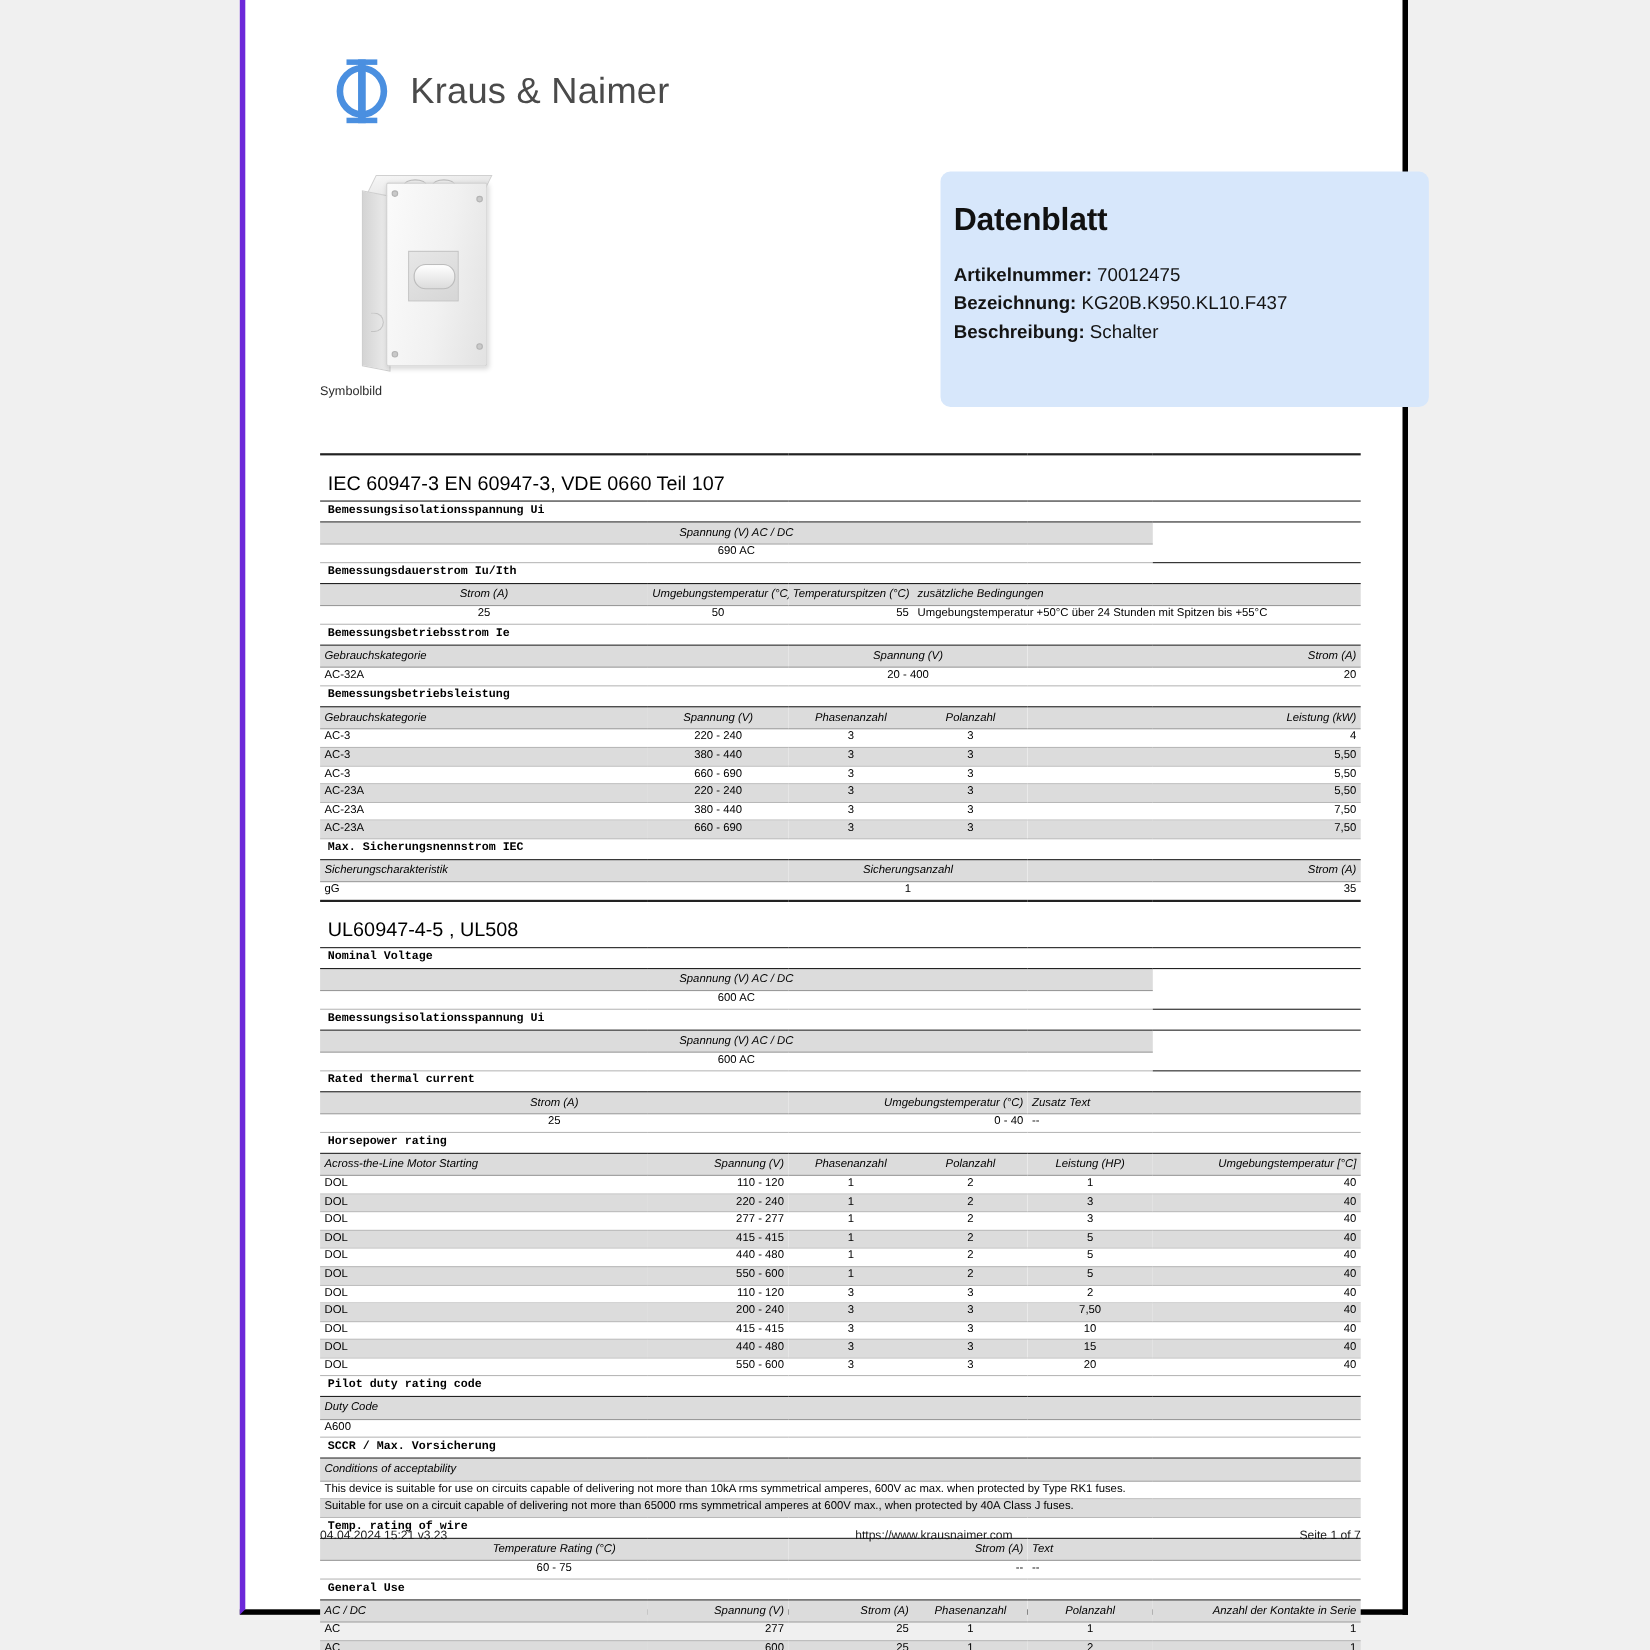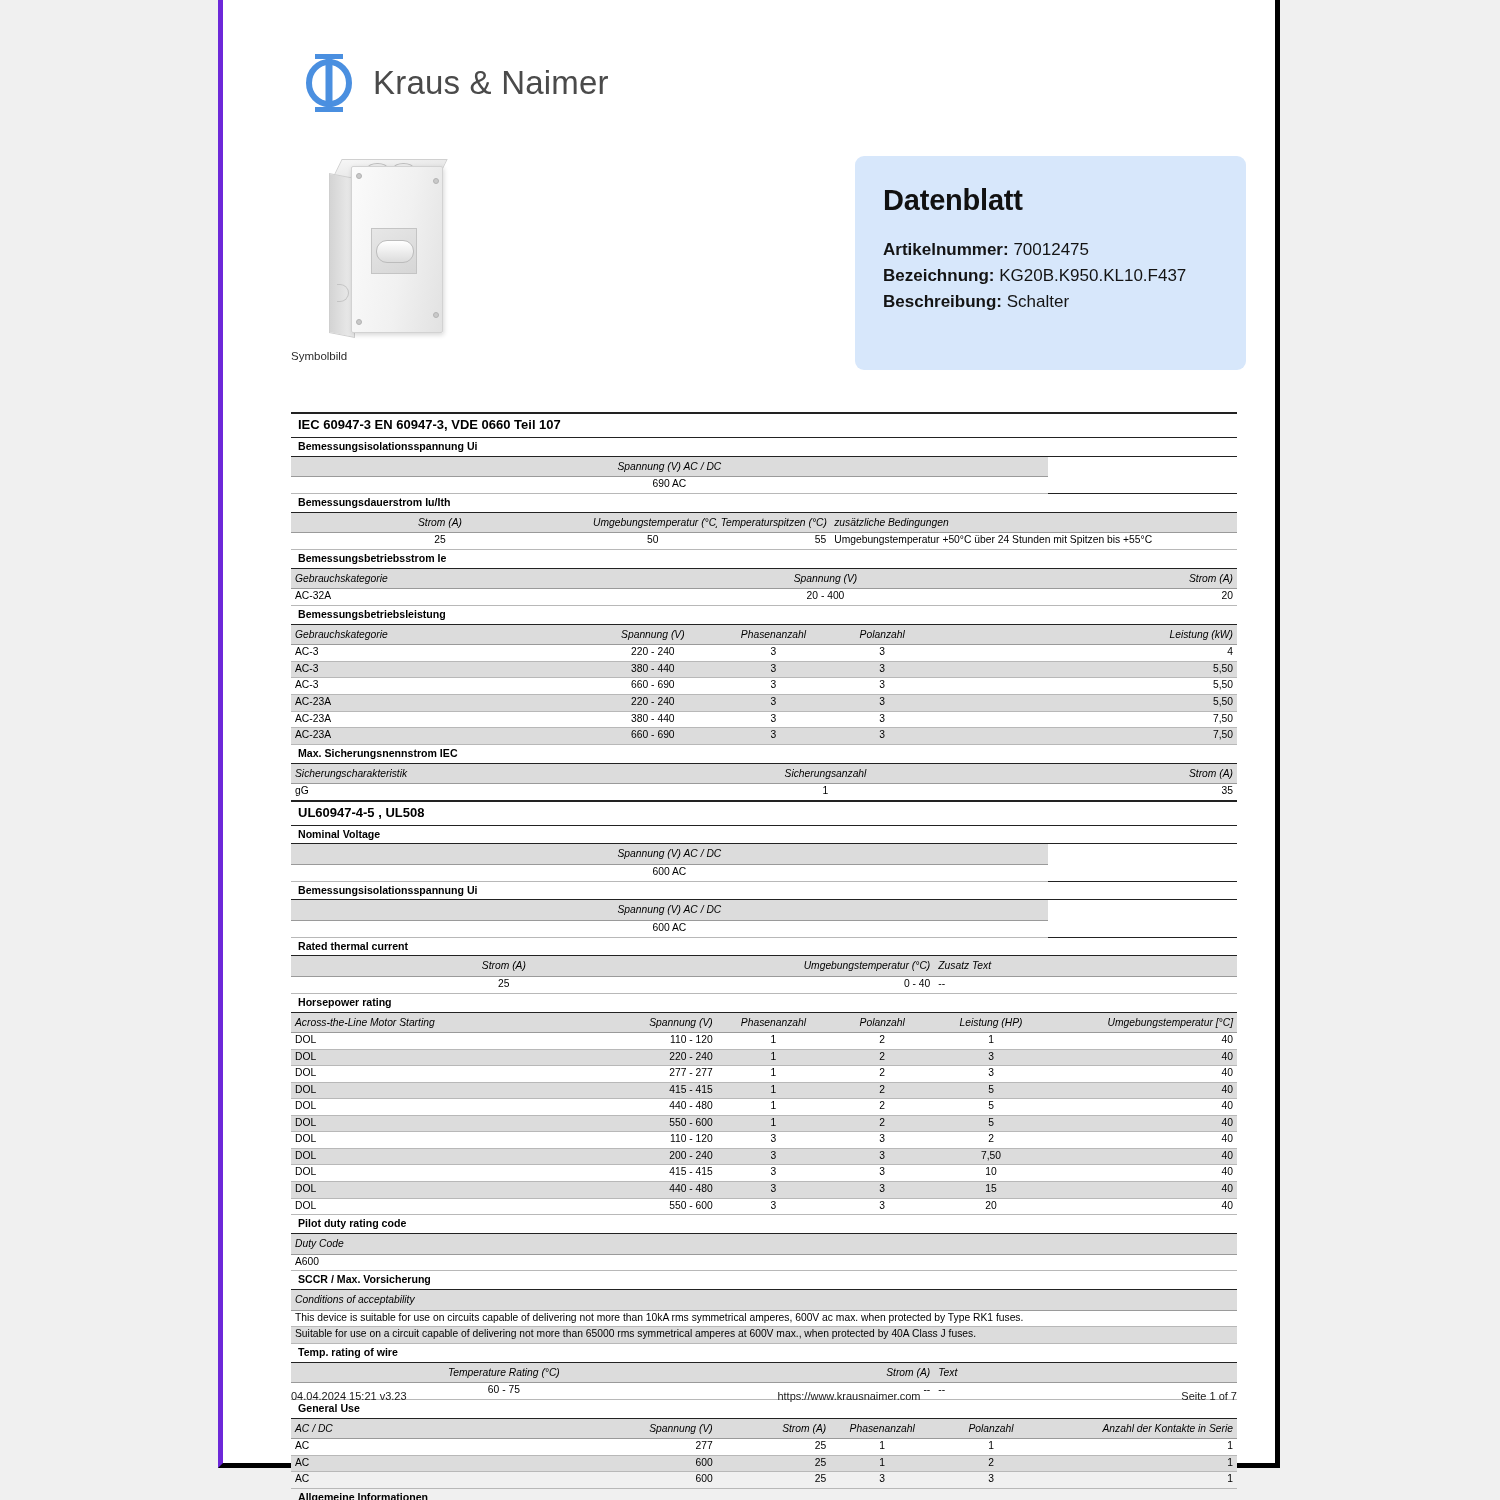--- a/index.html
+++ b/index.html
@@ -154,26 +154,26 @@
     margin-top: 14px;
     font-size: 11.5px;
     color: #2b2b2b;
   }
 
   
   #info-panel {
     position: absolute;
     left: 632px;
     top: 156px;
-    width: 391px;
+    width: 444px;
     height: 214px;
     background: #d7e7fb;
     border-radius: 9px;
     box-sizing: border-box;
-    padding: 28px 0 0 28px;
+    padding: 28px 0 0 12px;
   }
   #info-title {
     font-size: 29px;
     font-weight: bold;
     color: #111111;
     margin-bottom: 20px;
     letter-spacing: -0.2px;
   }
   .info-line {
     font-size: 17px;
@@ -199,32 +199,33 @@
   }
   .tbl td {
     padding: 1px 4px 2px 4px;
     vertical-align: bottom;
     line-height: 1.22;
     border: none;
     white-space: nowrap;
     overflow: hidden;
   }
   tr.std-head > td {
-    font-size: 13px;
-    font-weight: bold;
-    padding: 3px 4px 4px 7px;
+    font-size: 18px;
+    font-weight: normal;
+    padding: 15px 4px 4px 7px;
     border-top: 2.5px solid #222;
     border-bottom: 1.2px solid #222;
   }
   tr.grp-head > td {
     font-weight: bold;
     font-size: 10.6px;
     padding: 2px 4px 3px 7px;
     border-top: 1.2px solid #222;
     border-bottom: 1.2px solid #222;
+    font-family: Liberation Mono, monospace;
   }
   tr.col-head > td {
     font-style: italic;
     background: #dcdcdc;
     border-bottom: 1px solid #9a9a9a;
     padding-top: 4px;
     padding-bottom: 3px;
   }
   tr.data > td {
     border-bottom: 1px solid #b8b8b8;

